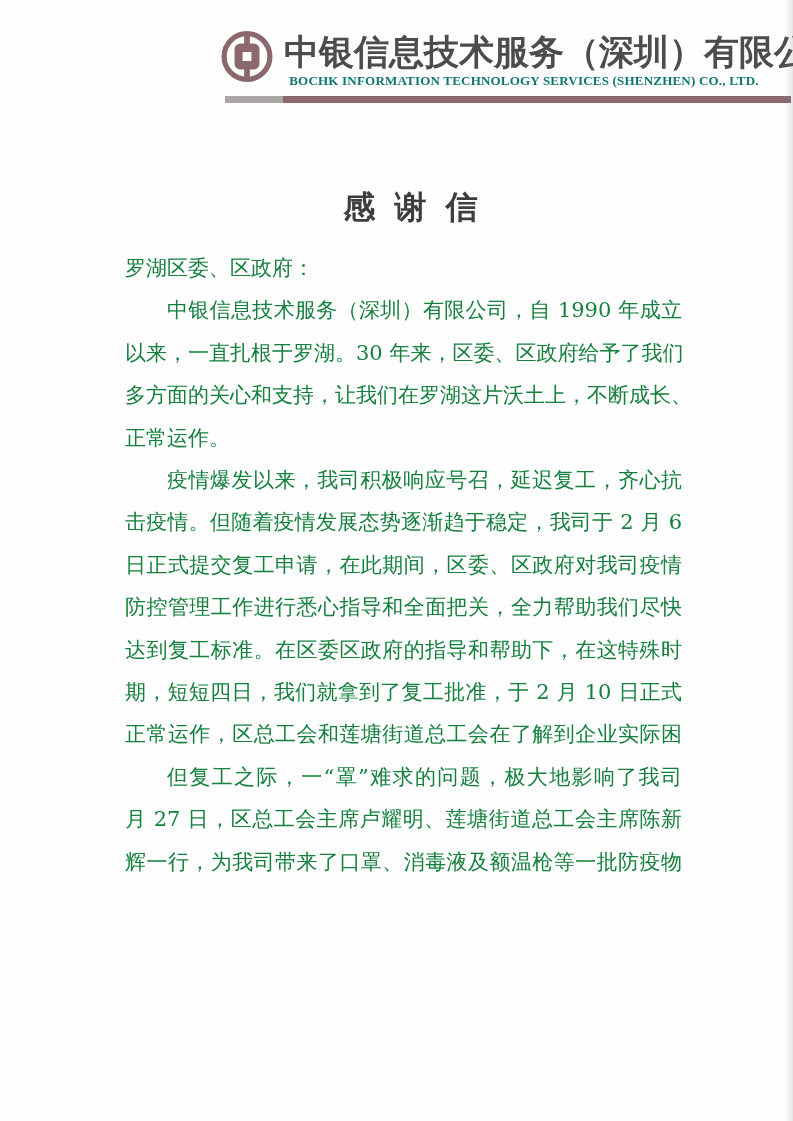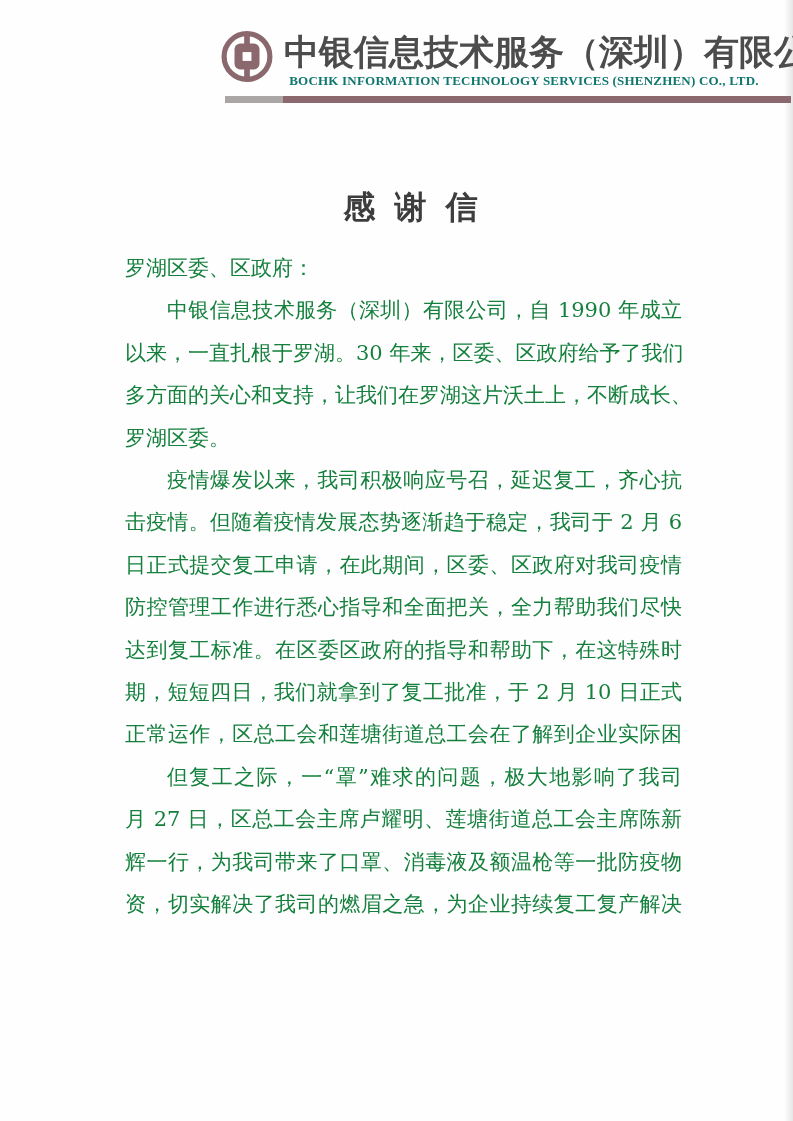--- a/index.html
+++ b/index.html
@@ -127,30 +127,29 @@
 
   <h1 class="letter-title">感 谢 信</h1>
 
   <div class="text-block">
 
     <div class="line salutation">罗湖区委、区政府：</div>
 
     <div class="line first">中银信息技术服务（深圳）有限公司，自 1990 年成立</div>
     <div class="line">以来，一直扎根于罗湖。30 年来，区委、区政府给予了我们</div>
     <div class="line">多方面的关心和支持，让我们在罗湖这片沃土上，不断成长、</div>
-    <div class="line last">罗湖区委。</div>
+    <div class="line last">正常运作。</div>
 
     <div class="line first">疫情爆发以来，我司积极响应号召，延迟复工，齐心抗</div>
     <div class="line">击疫情。但随着疫情发展态势逐渐趋于稳定，我司于 2 月 6</div>
     <div class="line">日正式提交复工申请，在此期间，区委、区政府对我司疫情</div>
     <div class="line">防控管理工作进行悉心指导和全面把关，全力帮助我们尽快</div>
     <div class="line">达到复工标准。在区委区政府的指导和帮助下，在这特殊时</div>
     <div class="line">期，短短四日，我们就拿到了复工批准，于 2 月 10 日正式</div>
 
     <div class="line">正常运作，区总工会和莲塘街道总工会在了解到企业实际困</div>
     <div class="line first">但复工之际，一“罩”难求的问题，极大地影响了我司</div>
     <div class="line">月 27 日，区总工会主席卢耀明、莲塘街道总工会主席陈新</div>
     <div class="line">辉一行，为我司带来了口罩、消毒液及额温枪等一批防疫物</div>
-    <div class="line">资，切实解决了我司的燃眉之急，为企业持续复工复产解决</div>
   </div>
 
   <div class="edge-shadow"></div>
 </div>
 
 </body></html>

